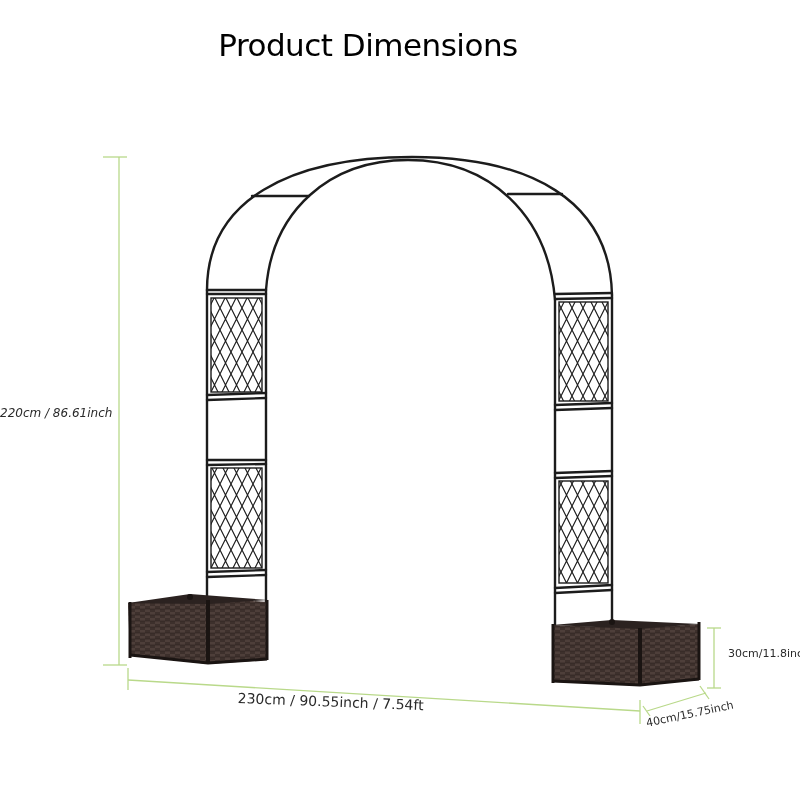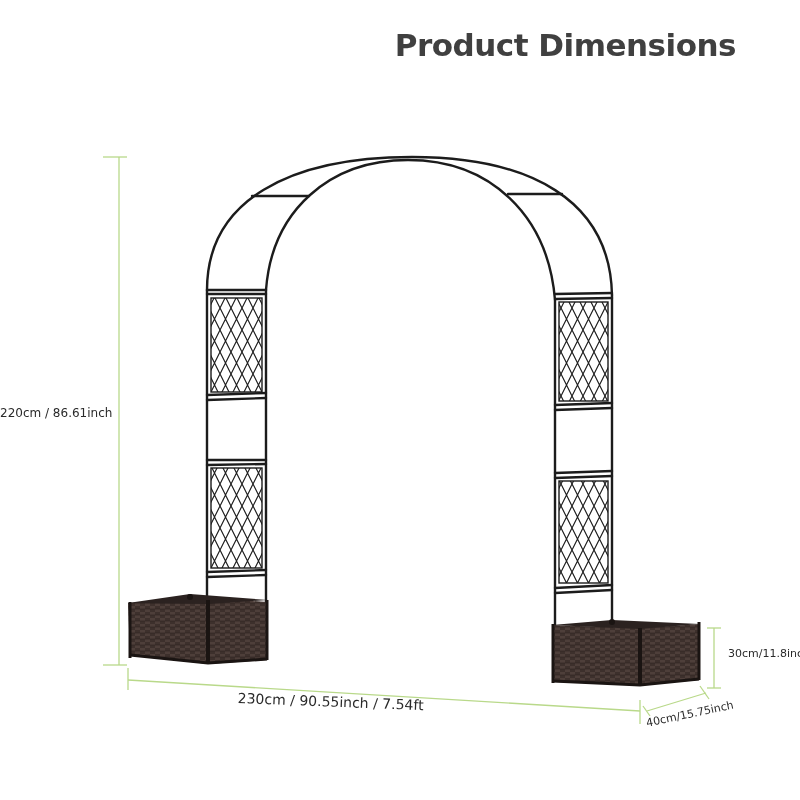--- a/index.html
+++ b/index.html
@@ -12,44 +12,45 @@
       height: 800px;
       position: relative;
       overflow: hidden;
       font-family: "DejaVu Sans", "Liberation Sans", sans-serif;
     }
     .title {
       position: absolute;
       left: 0;
       top: 27px;
       width: 736px;
-      text-align: right;
+      text-align: center;
       font-size: 31px;
-      font-weight: bold;
+      font-weight: normal;
       letter-spacing: -0.5px;
-      color: #404040;
+      color: #000000;
       font-family: "DejaVu Sans", sans-serif;
     }
     svg.drawing {
       position: absolute;
       left: 0;
       top: 0;
       width: 800px;
       height: 800px;
     }
     .dim-label {
       position: absolute;
       font-family: "DejaVu Sans", sans-serif;
       color: #2a2a2a;
       white-space: nowrap;
     }
     .lbl-height {
       left: 0px;
       top: 406px;
       font-size: 12px;
+      font-style: italic;
     }
     .lbl-width {
       left: 238px;
       top: 690px;
       font-size: 14px;
       transform: rotate(2.2deg);
       transform-origin: left top;
     }
     .lbl-depth {
       left: 645px;

